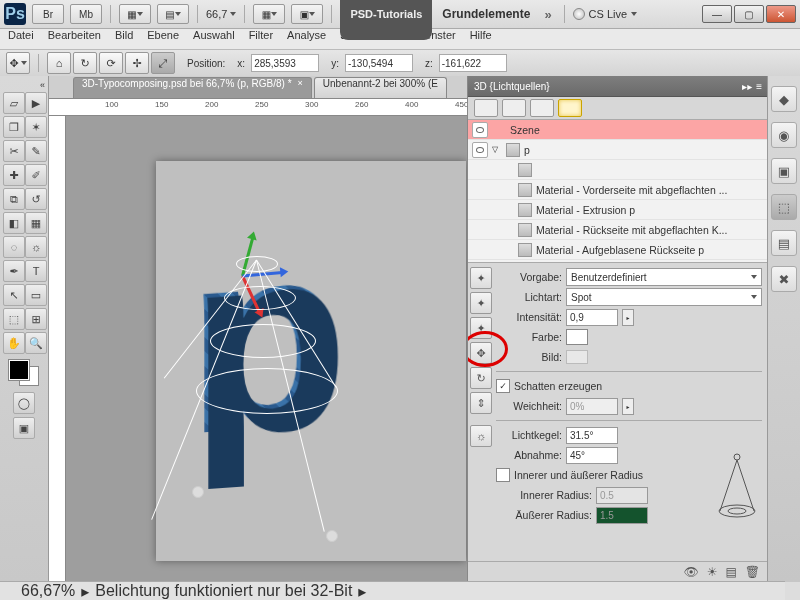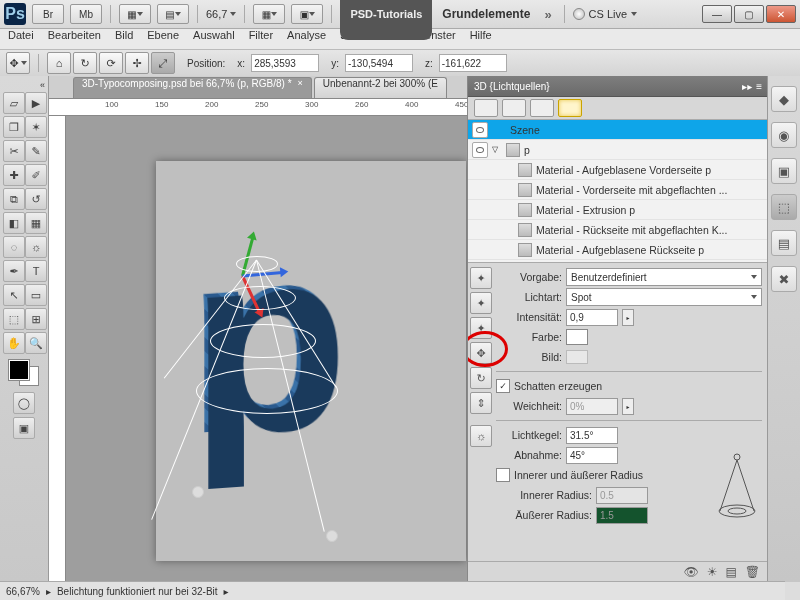--- a/index.html
+++ b/index.html
@@ -68,21 +68,21 @@
   .panel-tabs .ptab.sel { background:linear-gradient(#ccc,#aaa); }
 
   .panel3d { position:absolute; right:32px; top:0; bottom:0; width:300px; background:#d7d7d7; border-left:1px solid #888; display:flex; flex-direction:column; font-size:10.5px; }
   .panel3d .hdr { height:20px; background:linear-gradient(#7e7e7e,#6a6a6a); color:#fff; display:flex; align-items:center; padding:0 6px; font-size:10px; border-bottom:1px solid #555;}
   .panel3d .hdr .r { margin-left:auto; display:flex; gap:4px; }
   .filter-row { height:22px; border-bottom:1px solid #aaa; display:flex; align-items:center; gap:4px; padding:0 6px; }
   .filter-row .fb { width:22px; height:16px; border:1px solid #999; background:#eee; border-radius:2px; }
   .filter-row .fb.bulb { background:#fff5cc; border-color:#c9a300; box-shadow:0 0 4px #e8c64a inset; }
   .scene-tree { flex:0 0 142px; background:#f2f2f2; border-bottom:1px solid #aaa; overflow:auto; }
   .tree-row { display:flex; align-items:center; height:19px; padding:0 4px; gap:4px; border-bottom:1px solid #e3e3e3; }
-  .tree-row.toplevel { background:#0ea5e9; }
+  .tree-row.toplevel { background:#fca5a5; }
   .eye { width:14px; height:14px; border:1px solid #aaa; border-radius:2px; background:#fff; position:relative; }
   .eye::after { content:""; position:absolute; left:3px; top:4px; width:6px; height:4px; border:1px solid #666; border-radius:50%; }
   .node-icon { width:12px; height:12px; border:1px solid #999; background:linear-gradient(#ddd,#bbb); }
   .tree-label { white-space:nowrap; overflow:hidden; text-overflow:ellipsis; flex:1; }
 
   .props { flex:1; padding:4px 6px 4px 2px; position:relative; overflow:hidden; }
   .prop-icons { position:absolute; left:2px; top:4px; width:22px; display:flex; flex-direction:column; gap:3px; }
   .prop-icons .pi { width:20px; height:20px; border:1px solid #999; border-radius:2px; background:linear-gradient(#f4f4f4,#dcdcdc); display:flex; align-items:center; justify-content:center; font-size:11px; color:#555; }
   .red-circle { position:absolute; border:3px solid #d00; border-radius:50%; width:40px; height:30px; left:-6px; top:68px; pointer-events:none; }
   .prop-body { margin-left:26px; }
@@ -92,21 +92,21 @@
   .pnum { width:44px; height:15px; border:1px solid #999; background:#fff; padding:0 3px; display:inline-flex; align-items:center; font-size:10px; }
   .spin { width:10px; height:15px; border:1px solid #999; background:#eee; display:inline-flex; align-items:center; justify-content:center; font-size:6px; }
   .color-sw { width:20px; height:14px; border:1px solid #888; background:#fff; }
   .img-sw { width:20px; height:12px; border:1px solid #bbb; background:#e8e8e8; }
   .disabled { color:#999; }
   .divider { height:1px; background:#aaa; margin:4px 0; }
   .chk { width:12px; height:12px; border:1px solid #888; background:#fff; display:inline-flex; align-items:center; justify-content:center; font-size:9px; }
   .cone-dia { position:absolute; right:8px; bottom:40px; width:46px; height:70px; }
   .footer-icons { height:20px; border-top:1px solid #aaa; display:flex; align-items:center; justify-content:flex-end; gap:8px; padding:0 8px; color:#555; font-size:12px; }
 
-  .statusbar { position:absolute; left:0; right:15px; bottom:0; height:18px; background:#e2e2e2; border-top:1px solid #aaa; display:flex; align-items:center; font-size:10px; padding:0 6px; gap:6px; }
+  .statusbar { position:absolute; left:0; right:15px; bottom:0; height:18px; background:#e2e2e2; border-top:1px solid #aaa; display:flex; align-items:center; font-size:16px; padding:0 21px; gap:6px; }
 </style>
 </head>
 <body>
 
 <div class="titlebar">
   <div class="ps-logo">Ps</div>
   <div class="sm-btn">Br</div>
   <div class="sm-btn">Mb</div>
   <div class="sep"></div>
   <div class="sm-btn">▦ <span class="tri-down"></span></div>
@@ -275,21 +275,20 @@
       <div class="tree-row">
         <span class="eye"></span>
         <span style="width:10px;font-size:8px">▽</span>
         <span class="node-icon"></span>
         <span class="tree-label">p</span>
       </div>
       <div class="tree-row">
           <span style="width:14px"></span>
           <span style="width:24px"></span>
           <span class="node-icon"></span>
-          <span class="tree-label">Material - Aufgeblasene Vorderseite p</span>
         </div>
       <div class="tree-row">
           <span style="width:14px"></span>
           <span style="width:24px"></span>
           <span class="node-icon"></span>
           <span class="tree-label">Material - Vorderseite mit abgeflachten ...</span>
         </div>
       <div class="tree-row">
           <span style="width:14px"></span>
           <span style="width:24px"></span>

